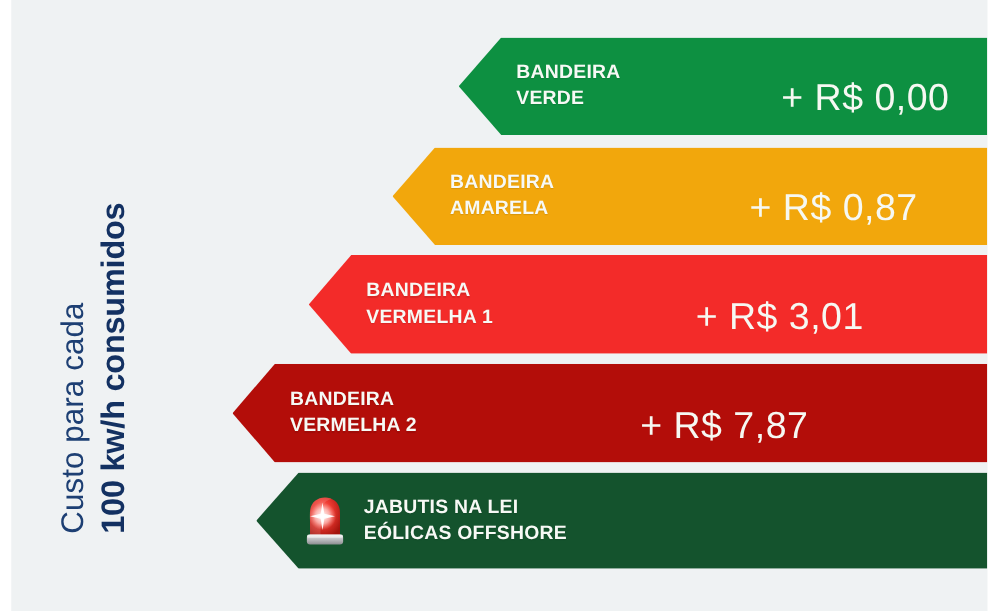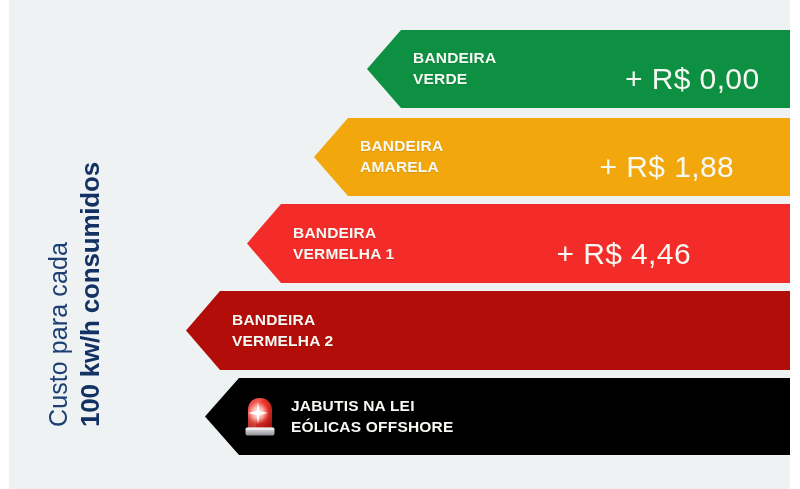--- a/index.html
+++ b/index.html
@@ -143,40 +143,41 @@
       <div class="bar-label">BANDEIRA
 VERDE</div>
       <div class="bar-value">+ R$ 0,00</div>
     </div>
   </div>
 
   <div class="bar" id="bar-1" style="background: rgb(242, 167, 12);">
     <div class="bar-inner">
       <div class="bar-label">BANDEIRA
 AMARELA</div>
-      <div class="bar-value">+ R$ 1,88</div>
+      <div class="bar-value">+ R$ 0,87</div>
     </div>
   </div>
 
   <div class="bar" id="bar-2" style="background: rgb(243, 43, 41);">
     <div class="bar-inner">
       <div class="bar-label">BANDEIRA
 VERMELHA 1</div>
-      <div class="bar-value">+ R$ 4,46</div>
+      <div class="bar-value">+ R$ 3,01</div>
     </div>
   </div>
 
   <div class="bar" id="bar-3" style="background: rgb(179, 13, 9);">
     <div class="bar-inner">
       <div class="bar-label">BANDEIRA
 VERMELHA 2</div>
-    </div>
-  </div>
-
-  <div class="bar" id="bar-4" style="background: #000000;">
+      <div class="bar-value">+ R$ 7,87</div>
+    </div>
+  </div>
+
+  <div class="bar" id="bar-4" style="background: #14532d;">
     <div class="bar-inner">
       <span class="siren-icon">
         <svg viewBox="0 0 34 42" width="34" height="42" aria-hidden="true">
           <defs>
             <radialGradient id="domeGrad" cx="42%" cy="38%" r="72%">
               <stop offset="0%" stop-color="#ff8a80"></stop>
               <stop offset="42%" stop-color="#ef3b32"></stop>
               <stop offset="100%" stop-color="#a3130c"></stop>
             </radialGradient>
             <linearGradient id="baseGrad" x1="0" y1="0" x2="0" y2="1">

